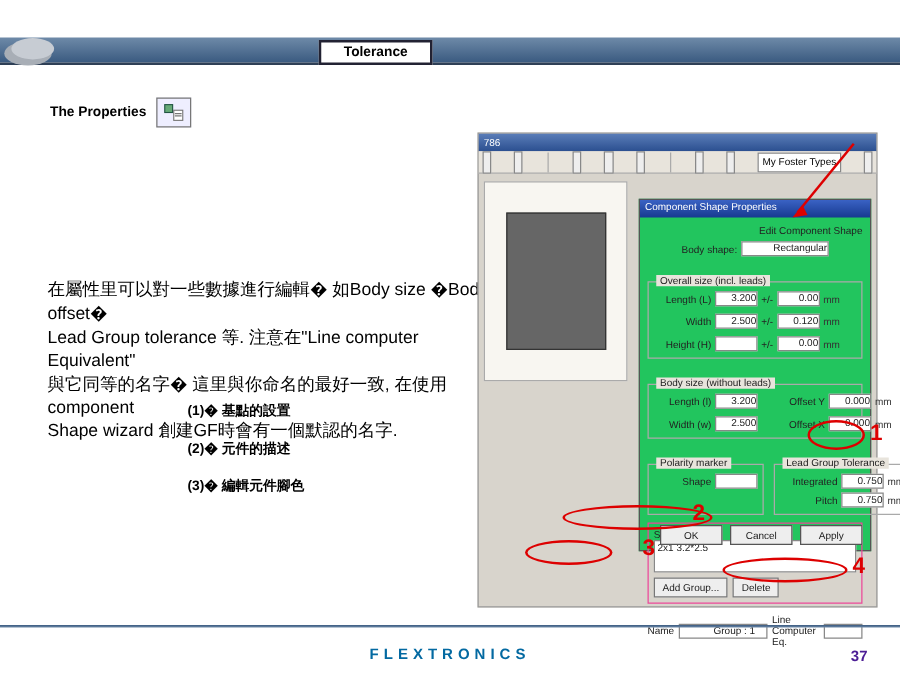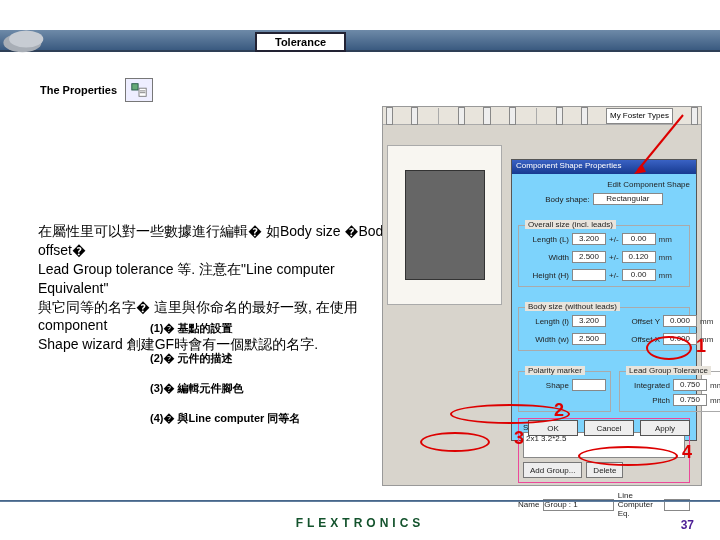--- a/index.html
+++ b/index.html
@@ -24,48 +24,48 @@
   .shot { position:absolute; top:106px; right:18px; width:320px; height:380px; border:1px solid #999; background:#d8d4cc; font-size:8px; }
   .titlebar { height:14px; background:linear-gradient(#5a7db8,#2b4f90); color:#fff; font-size:8px; padding:1px 4px; display:flex; align-items:center; }
   .toolbar { height:18px; background:#e8e4dc; border-bottom:1px solid #aaa; display:flex; align-items:center; gap:18px; padding:0 3px; }
   .tbtn { width:18px; height:18px; border:1px solid #888; background:#eee; }
   .sep { width:1px; height:16px; background:#aaa; margin:0 2px; }
   .dd { flex:0 0 auto; height:16px; border:1px solid #888; background:#fff; padding:0 3px; font-size:8px; display:flex; align-items:center; }
 
   .preview { position:absolute; top:38px; left:4px; width:115px; height:160px; background:#f8f6f1; border:1px solid #aaa; display:flex; align-items:center; justify-content:center; }
   .preview .chip { width:80px; height:110px; background:#666; border:1px solid #333; }
 
-  .dialog { position:absolute; top:52px; left:128px; right:4px; bottom:44px; background:#7dd3fc; border:1px solid #555; }
+  .dialog { position:absolute; top:52px; left:128px; right:4px; bottom:44px; background:#22c55e; border:1px solid #555; }
   .dlgtitle { height:14px; background:linear-gradient(#3a62c4,#173a90); color:#fff; font-size:8px; padding:1px 4px; }
   .dlgbody { padding:4px 6px; font-size:8px; color:#222; }
   .pair { display:flex; align-items:center; gap:3px; margin:3px 0; }
   .lbl2 { width:46px; text-align:right; }
-  .inp2 { width:34px; height:12px; border:1px solid #888; background:#fff; text-align:center; font-size:8px; }
+  .inp2 { width:34px; height:12px; border:1px solid #888; background:#fff; text-align:right; font-size:8px; }
   .unit { color:#333; }
   .row2 { display:flex; gap:8px; }
   .groupbox { border:1px solid #aaa; padding:4px 4px 2px; margin-top:20px; position:relative; }
   .groupbox > .gl { position:absolute; top:-6px; left:6px; background:#e8e4dc; padding:0 3px; font-size:8px; }
 
   .segarea { border:1px solid #ec4899; margin-top:6px; padding:4px; }
   .seglist { height:26px; border:1px solid #888; background:#fff; font-size:8px; padding:1px 2px; }
   .btnrow { display:flex; gap:4px; margin-top:4px; }
   .wbtn { height:16px; border:1px solid #777; background:#eee; font-size:8px; padding:0 6px; display:flex; align-items:center; }
 
   .namerow { display:flex; gap:4px; margin-top:8px; align-items:center; }
-  .namerow .inp2{ width:110px; text-align:left; padding-left:0; }
+  .namerow .inp2{ width:110px; text-align:center; padding-left:18px; }
   .dlgbtns { position:absolute; bottom:4px; right:6px; display:flex; gap:6px; }
   .dlgbtn { width:50px; height:16px; border:1px solid #555; background:#eee; font-size:8px; display:flex; align-items:center; justify-content:center; }
 
   .arrow1 { position:absolute; top:110px; right:32px; width:60px; height:70px; pointer-events:none; }
   .redcircle { position:absolute; border:2px solid #d00; border-radius:50%; pointer-events:none; }
   .rednum { position:absolute; color:#d00; font:bold 18px Arial; pointer-events:none; }
 
   .footerline { position:absolute; left:0; right:0; bottom:38px; height:2px; background:linear-gradient(#3a5a80,#6e8aa8); }
   .footer { position:absolute; left:0; right:0; bottom:0; height:34px; display:flex; align-items:center; justify-content:center; }
-  .footer .brand { font:bold 12px Arial; letter-spacing:4px; color:#14532d;text-align:right; }
+  .footer .brand { font:bold 12px Arial; letter-spacing:4px; color:#0369a1;text-align:right; }
   .pagenum { position:absolute; right:26px; bottom:8px; font:bold 12px Arial; color:#4c1d95; }
 </style>
 </head>
 <body>
 
 <div class="topband"></div>
 <div class="deco">
   <svg viewBox="0 0 60 40">
       <ellipse cx="22" cy="24" rx="20" ry="10" fill="#a8aeb6"></ellipse>
       <ellipse cx="26" cy="20" rx="18" ry="9" fill="#c7ccd3"></ellipse>
@@ -87,24 +87,24 @@
 
 <div class="chinese" style="white-space:pre-line">在屬性里可以對一些數據進行編輯� 如Body size �Body offset�
 Lead Group tolerance 等. 注意在"Line computer Equivalent"
 與它同等的名字� 這里與你命名的最好一致, 在使用component
 Shape wizard 創建GF時會有一個默認的名字.</div>
 
 <div class="list">
   <div>(1)� 基點的設置</div>
   <div>(2)� 元件的描述</div>
   <div>(3)� 編輯元件腳色</div>
-  <div>(4)� 與Line computer 同等名</div>
 </div>
 
 <div class="shot">
+  <div class="titlebar">786</div>
   <div class="toolbar">
     <div class="tbtn"></div>
     <div class="tbtn"></div>
     <div class="sep"></div>
     <div class="tbtn"></div>
     <div class="tbtn"></div>
     <div class="tbtn"></div>
     <div class="sep"></div>
     <div class="tbtn"></div>
     <div class="tbtn"></div>

